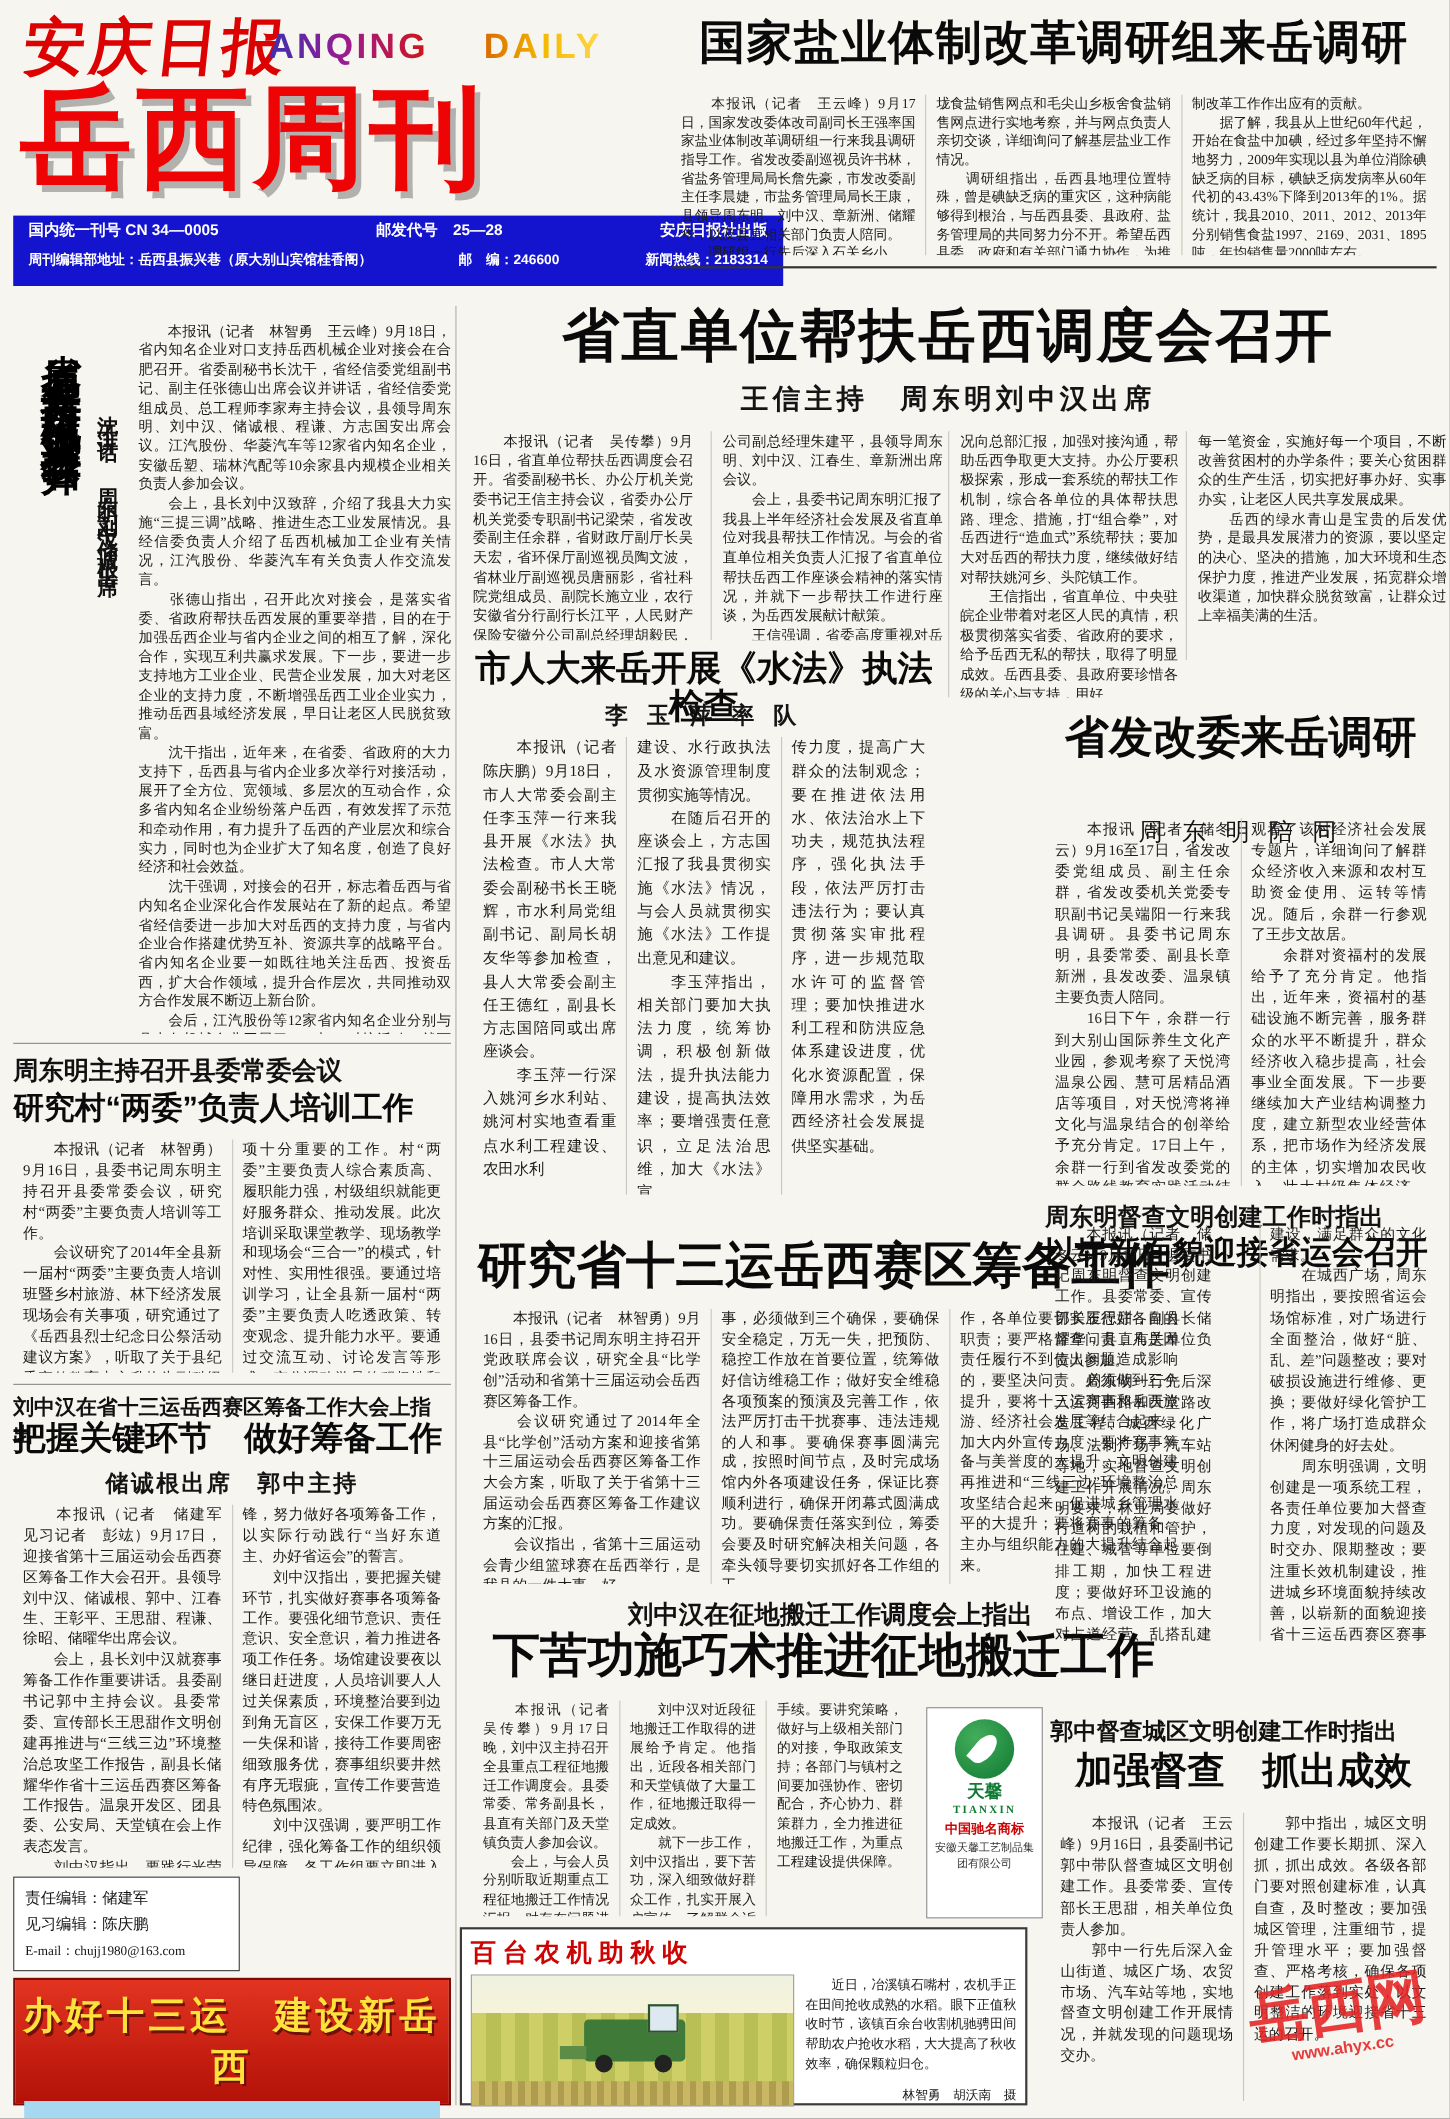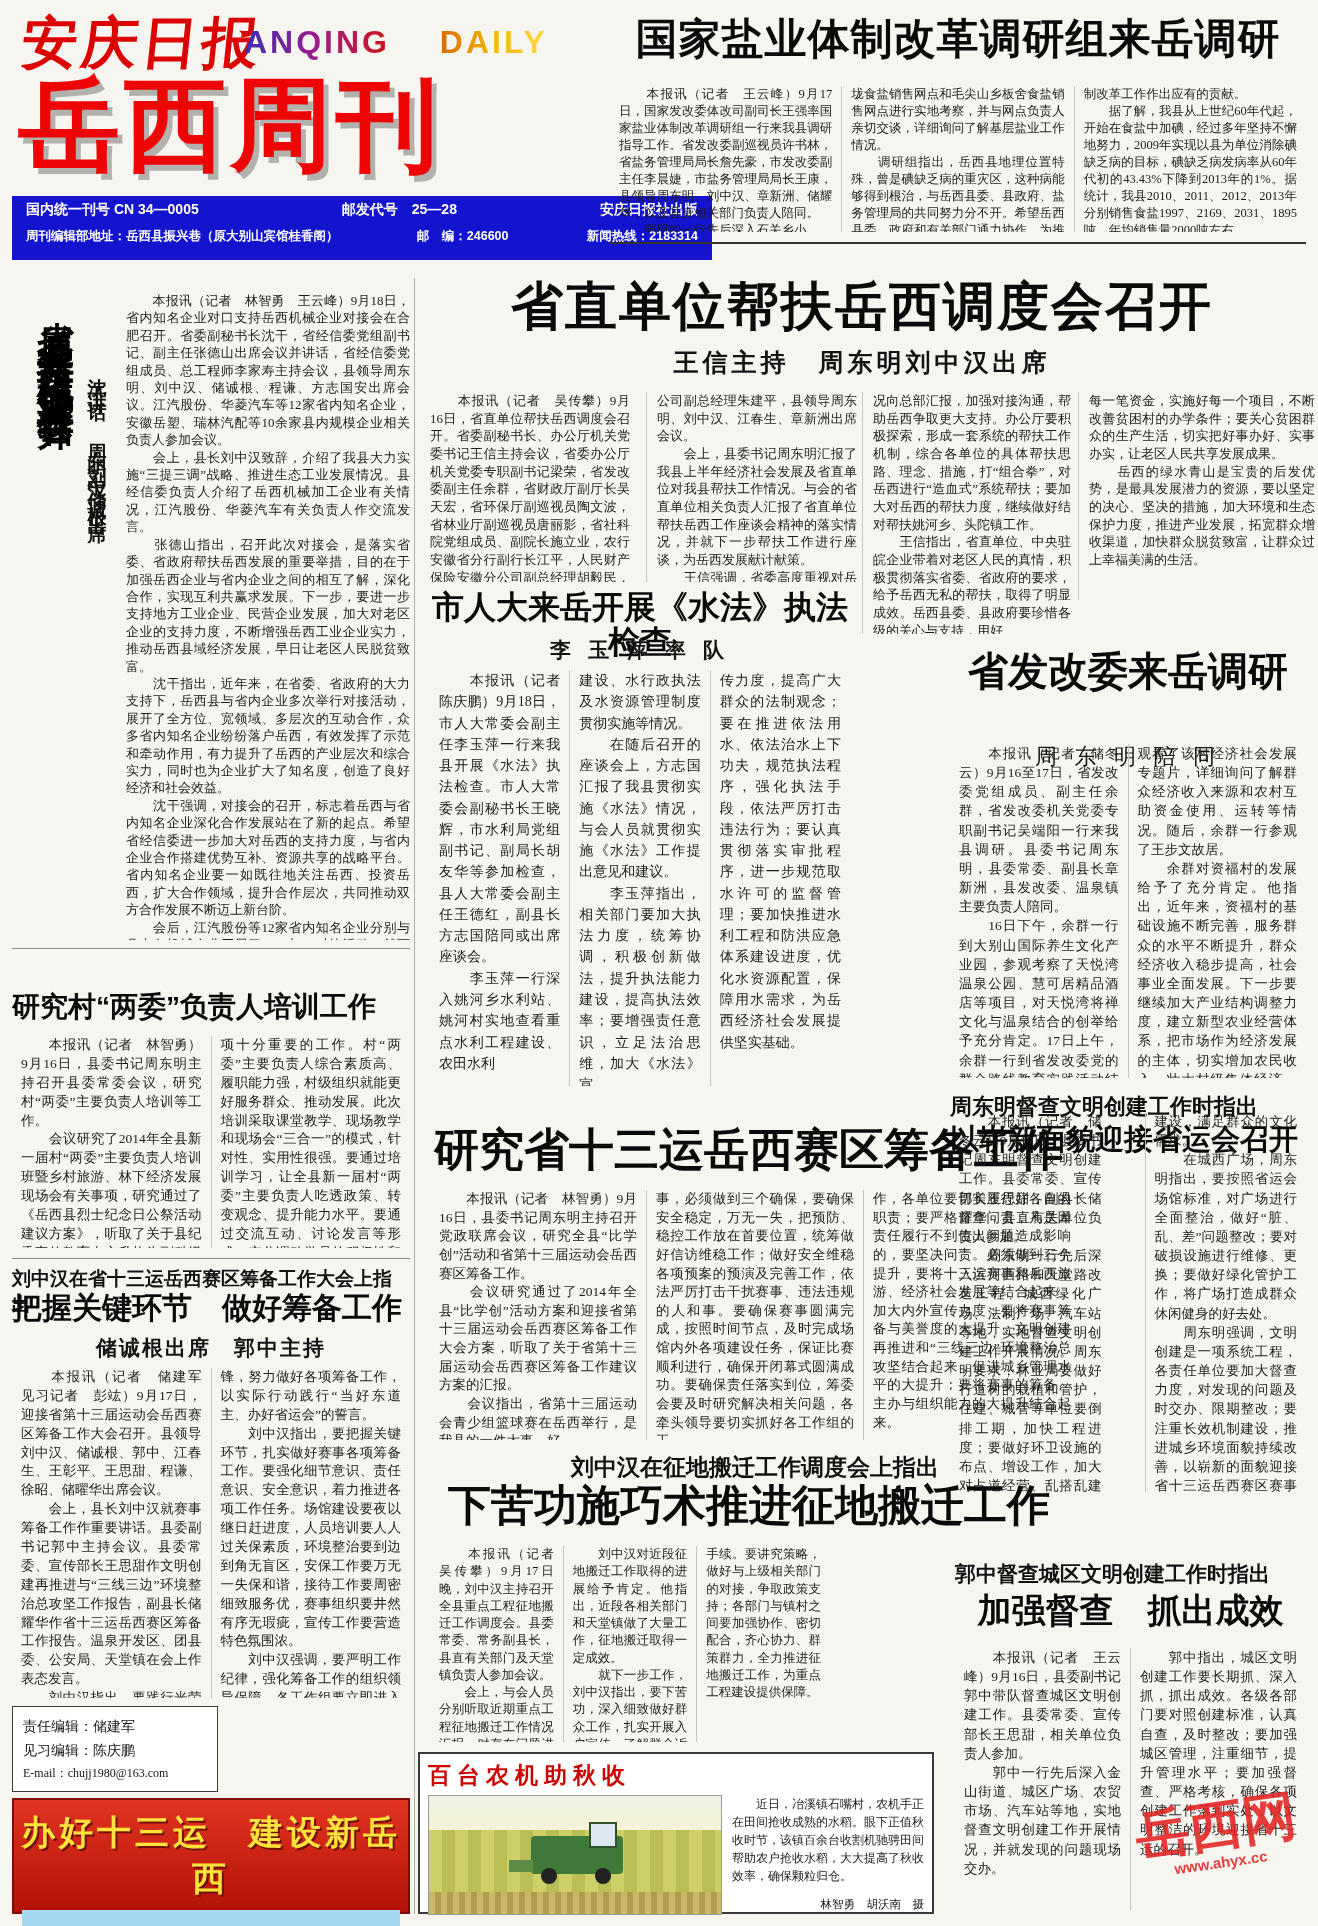--- a/index.html
+++ b/index.html
@@ -109,20 +109,21 @@
     <div class="body-t" style="flex:1;font-size:13px;line-height:1.34;padding-left:6px;">　　本报讯（记者　林智勇　王云峰）9月18日，省内知名企业对口支持岳西机械企业对接会在合肥召开。省委副秘书长沈干，省经信委党组副书记、副主任张德山出席会议并讲话，省经信委党组成员、总工程师李家寿主持会议，县领导周东明、刘中汉、储诚根、程谦、方志国安出席会议。江汽股份、华菱汽车等12家省内知名企业，安徽岳塑、瑞林汽配等10余家县内规模企业相关负责人参加会议。
 　　会上，县长刘中汉致辞，介绍了我县大力实施“三提三调”战略、推进生态工业发展情况。县经信委负责人介绍了岳西机械加工企业有关情况，江汽股份、华菱汽车有关负责人作交流发言。
 　　张德山指出，召开此次对接会，是落实省委、省政府帮扶岳西发展的重要举措，目的在于加强岳西企业与省内企业之间的相互了解，深化合作，实现互利共赢求发展。下一步，要进一步支持地方工业企业、民营企业发展，加大对老区企业的支持力度，不断增强岳西工业企业实力，推动岳西县域经济发展，早日让老区人民脱贫致富。
 　　沈干指出，近年来，在省委、省政府的大力支持下，岳西县与省内企业多次举行对接活动，展开了全方位、宽领域、多层次的互动合作，众多省内知名企业纷纷落户岳西，有效发挥了示范和牵动作用，有力提升了岳西的产业层次和综合实力，同时也为企业扩大了知名度，创造了良好经济和社会效益。
 　　沈干强调，对接会的召开，标志着岳西与省内知名企业深化合作发展站在了新的起点。希望省经信委进一步加大对岳西的支持力度，与省内企业合作搭建优势互补、资源共享的战略平台。省内知名企业要一如既往地关注岳西、投资岳西，扩大合作领域，提升合作层次，共同推动双方合作发展不断迈上新台阶。
 　　会后，江汽股份等12家省内知名企业分别与县内各机械企业开展了“一对一”对接活动，就下一步合作事项进行了深入探讨。</div>
   </div>
 
   <div class="abs hline" style="left:12px;top:948px;width:398px;"></div>
 
+  <div class="abs kicker" style="left:12px;top:958px;width:398px;font-size:23px;">周东明主持召开县委常委会议</div>
   <div class="abs hl" style="left:12px;top:992px;width:398px;font-size:28px;">研究村“两委”负责人培训工作</div>
   <div class="abs cols" style="left:12px;top:1036px;width:398px;height:212px;">
     <div class="c body-t" style="font-size:13.5px;line-height:1.4;">　　本报讯（记者　林智勇）9月16日，县委书记周东明主持召开县委常委会议，研究村“两委”主要负责人培训等工作。
 　　会议研究了2014年全县新一届村“两委”主要负责人培训班暨乡村旅游、林下经济发展现场会有关事项，研究通过了《岳西县烈士纪念日公祭活动建议方案》，听取了关于县纪委宣传教育中心升格为副科级机构情况的汇报。
 　　会议指出，举办全县新一届村“两委”主要负责人培训班，是一</div>
     <div class="c body-t" style="font-size:13.5px;line-height:1.4;">项十分重要的工作。村“两委”主要负责人综合素质高、履职能力强，村级组织就能更好服务群众、推动发展。此次培训采取课堂教学、现场教学和现场会“三合一”的模式，针对性、实用性很强。要通过培训学习，让全县新一届村“两委”主要负责人吃透政策、转变观念、提升能力水平。要通过交流互动、讨论发言等形式，充分调动学员的积极性和主动性；要进行严格考核，将学习成绩记入学员档案，以此检验学员的学习成果，确保培训取得实效。</div>
   </div>
 
   <div class="abs hline" style="left:12px;top:1258px;width:398px;"></div>
 
@@ -205,20 +206,29 @@
   <div class="abs kicker center" style="left:430px;top:1452px;width:650px;font-size:23px;">刘中汉在征地搬迁工作调度会上指出</div>
   <div class="abs hl center" style="left:418px;top:1482px;width:662px;font-size:43px;">下苦功施巧术推进征地搬迁工作</div>
   <div class="abs cols" style="left:430px;top:1546px;width:400px;height:196px;">
     <div class="c body-t" style="font-size:12.5px;line-height:1.38;">　　本报讯（记者　吴传攀）9月17日晚，刘中汉主持召开全县重点工程征地搬迁工作调度会。县委常委、常务副县长，县直有关部门及天堂镇负责人参加会议。
 　　会上，与会人员分别听取近期重点工程征地搬迁工作情况汇报，对存在问题进行交办。</div>
     <div class="c body-t" style="font-size:12.5px;line-height:1.38;">　　刘中汉对近段征地搬迁工作取得的进展给予肯定。他指出，近段各相关部门和天堂镇做了大量工作，征地搬迁取得一定成效。
 　　就下一步工作，刘中汉指出，要下苦功，深入细致做好群众工作，扎实开展入户宣传，了解群众诉求，依法依规做好征地搬迁各项</div>
     <div class="c body-t" style="font-size:12.5px;line-height:1.38;">手续。要讲究策略，做好与上级相关部门的对接，争取政策支持；各部门与镇村之间要加强协作、密切配合，齐心协力、群策群力，全力推进征地搬迁工作，为重点工程建设提供保障。</div>
   </div>
 
+  <div id="logobox" class="abs" style="left:842px;top:1552px;width:106px;height:192px;">
+    <div id="logo-circle">
+        <div class="leaf"></div>
+      </div>
+    <div style="font-size:16px;font-weight:900;color:#0f7a32;">天馨</div>
+    <div style="font-size:10px;letter-spacing:2px;color:#0f7a32;font-weight:700;">TIANXIN</div>
+    <div style="font-size:12px;font-weight:900;color:#cc0404;margin-top:3px;">中国驰名商标</div>
+    <div style="font-size:10px;color:#333;margin-top:3px;line-height:1.35;">安徽天馨工艺制品集团有限公司</div>
+  </div>
 
   <div id="photobox" class="abs" style="left:418px;top:1752px;width:516px;height:162px;">
     <div id="photo-title" style="font-size:23px;">百台农机助秋收</div>
     <div id="photo-flex">
       <div id="photo-canvas">
         <div class="sky"></div>
         <div class="field"></div>
         <div class="stubble"></div>
         <div class="harv">
           <div class="cab"></div>

